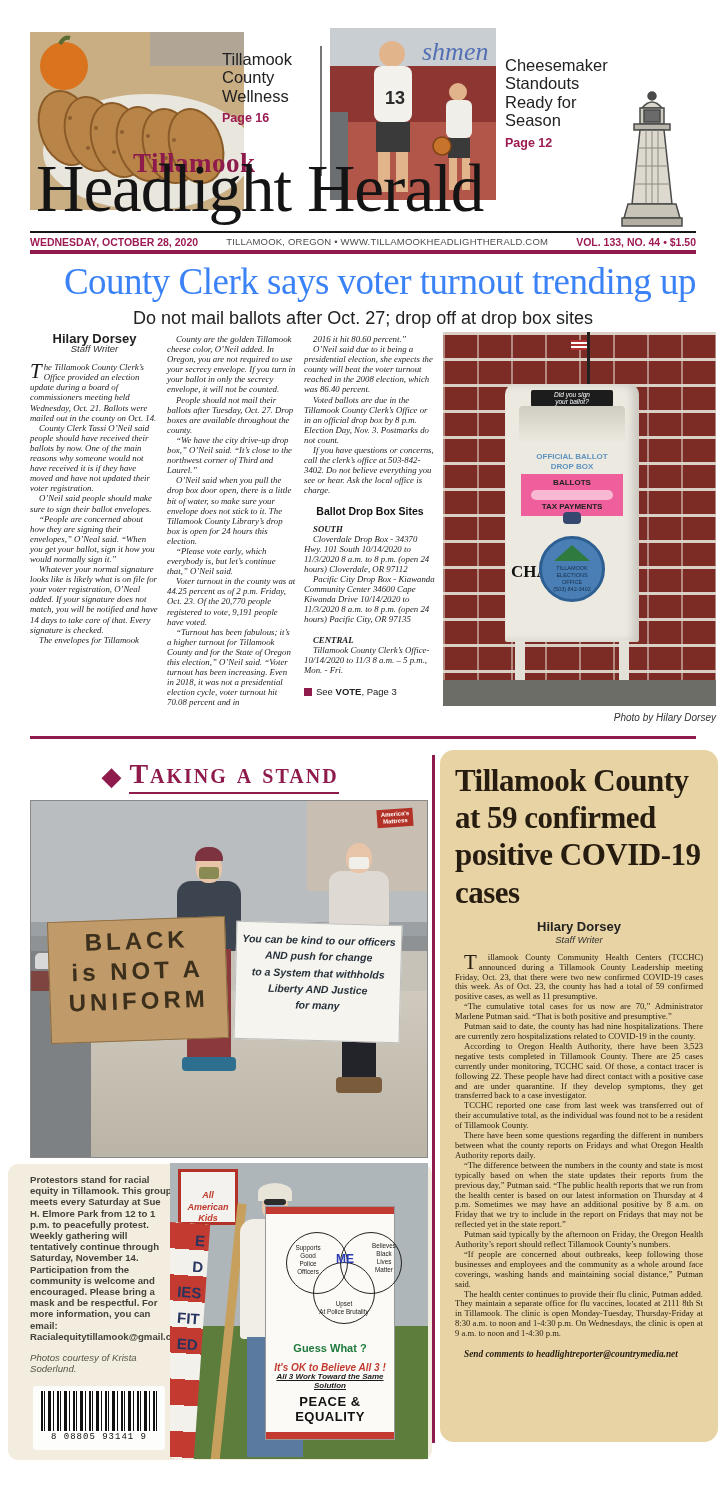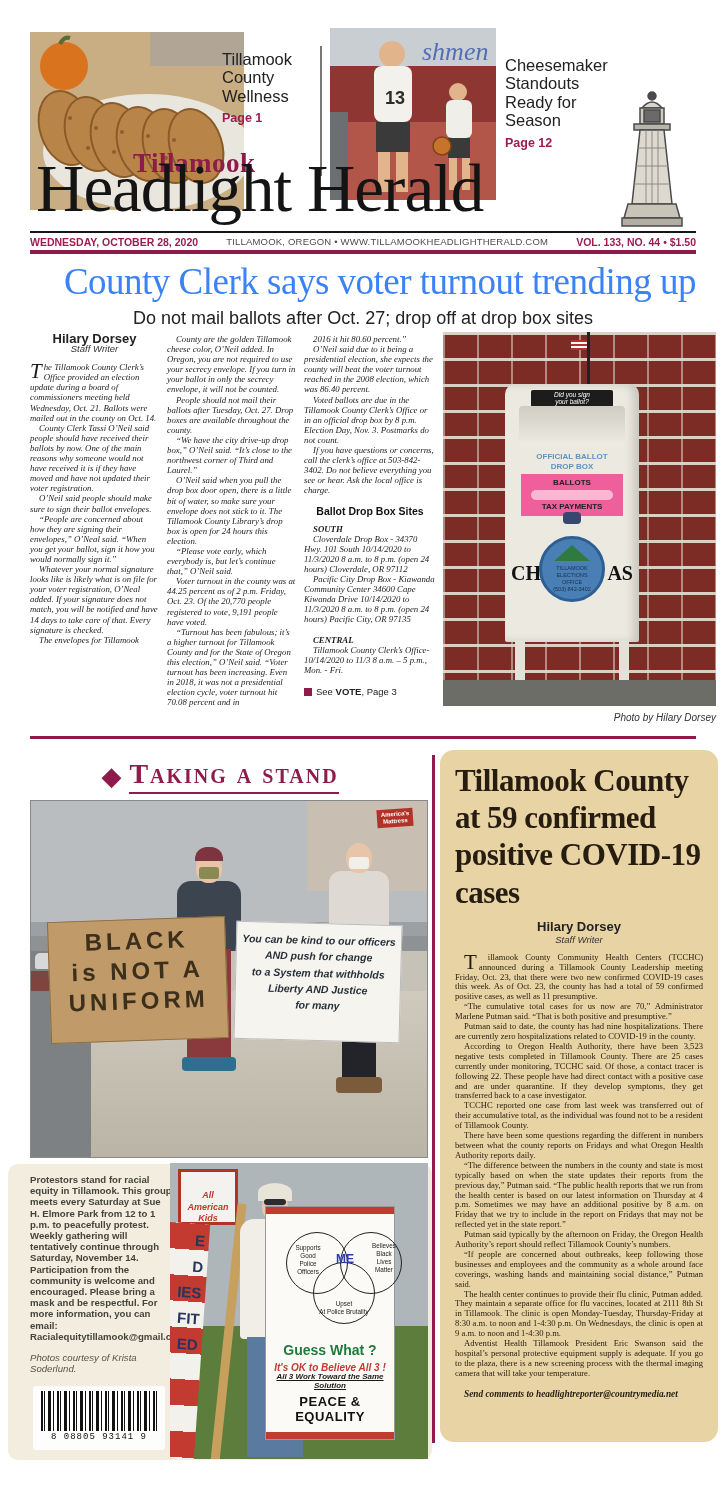--- a/index.html
+++ b/index.html
@@ -54,21 +54,21 @@
       #7d2b25; }
   .gravel { position:absolute; left:0; bottom:0; width:100%; height:26px; background:#6d6d68; }
   .bbox { position:absolute; left:62px; top:52px; width:134px; height:258px; background:#ece9e0; border-radius:10px 10px 2px 2px; box-shadow:inset -6px 0 8px rgba(0,0,0,.15); }
   .bbox-leg { position:absolute; bottom:-52px; width:10px; height:54px; background:#e4e1d8; }
   .bbox-sign-top { position:absolute; left:26px; top:6px; width:82px; background:#1c1c1c; color:#fff; font-family:"Liberation Sans", sans-serif; font-size:6.5px; font-style:italic; text-align:center; line-height:1.15; padding:1px 0; border-radius:2px; }
   .bbox-slot { position:absolute; left:14px; top:22px; width:106px; height:40px; background:linear-gradient(180deg,#cfccc2,#efece3); border-radius:4px; }
   .bbox-official { position:absolute; left:0; top:68px; width:100%; text-align:center; color:#5f93c0; font-family:"Liberation Sans", sans-serif; font-weight:bold; font-size:8px; line-height:1.2; }
   .bbox-pink { position:absolute; left:16px; top:90px; width:102px; background:#ee5f9b; text-align:center; font-family:"Liberation Sans", sans-serif; font-weight:bold; font-size:8px; color:#222; padding:3px 2px; line-height:1.5; }
   .bbox-pink .blob { display:block; height:10px; margin:1px 8px; background:#f8b8d2; border-radius:5px; }
   .bbox-lock { position:absolute; left:58px; top:128px; width:18px; height:12px; background:#35486e; border-radius:4px; }
-  .bbox-letters { position:absolute; left:0; top:178px; width:100%; display:flex; justify-content:space-between; padding:0 6px; font-size:20px; font-weight:bold; color:#111; }
+  .bbox-letters { position:absolute; left:0; top:178px; width:100%; display:flex; justify-content:flex-start; padding:0 6px; font-size:17px; font-weight:bold; color:#111; }
   .bbox-logo { position:absolute; left:34px; top:152px; width:66px; height:66px; border-radius:50%; background:#4a7fb5; border:3px solid #2d5f92; overflow:hidden; text-align:center; }
   .bbox-logo .mtn { position:absolute; left:12px; top:6px; width:0; height:0; border-left:18px solid transparent; border-right:18px solid transparent; border-bottom:16px solid #2f7a3e; }
   .bbox-logo .logo-txt { position:absolute; left:0; top:26px; width:100%; font-family:"Liberation Sans", sans-serif; font-size:5.5px; line-height:1.25; color:#16304e; white-space:pre-line; }
   .flag { position:absolute; left:128px; top:8px; width:16px; height:10px; background:repeating-linear-gradient(180deg,#b03030 0 2px,#fff 2px 4px); }
   .flagpole { position:absolute; left:144px; top:0; width:3px; height:54px; background:#222; }
   .photo-credit { left:443px; top:712px; width:273px; text-align:left; font-family:"Liberation Sans", sans-serif; font-style:italic; font-size:10px; color:#333; text-align:right; }
 
   .rule-maroon { left:30px; top:736px; width:666px; height:3px; background:#8f1b4d; }
 
   
@@ -107,21 +107,21 @@
   .p2-kids-sign { position:absolute; left:8px; top:6px; width:60px; height:56px; background:#f3f2ee; border:3px solid #b23227; text-align:center; color:#c03a2c; font-family:"Liberation Sans", sans-serif; font-style:italic; font-weight:bold; font-size:9px; line-height:1.3; padding-top:18px; }
   .p2-strip { position:absolute; left:-14px; top:60px; width:46px; height:236px; background:repeating-linear-gradient(180deg,#c23a30 0 26px,#f2f1ec 26px 52px); transform:rotate(4deg); color:#27345e; font-family:"Liberation Sans", sans-serif; font-weight:bold; font-size:15px; text-align:right; padding:4px 4px 0 0; line-height:26px; }
   .p2-stick { position:absolute; left:54px; top:40px; width:9px; height:260px; background:#c8a05e; transform:rotate(6deg); }
   .p2-person { position:absolute; left:62px; top:28px; width:86px; height:270px; }
   .p2-board { position:absolute; left:96px; top:44px; width:128px; height:232px; background:#fbfaf6; border-top:7px solid #c23a30; border-bottom:7px solid #c23a30; box-shadow:0 0 0 1px #999; }
   .venn { position:absolute; left:8px; top:10px; width:144px; height:104px; }
   .venn .vc { position:absolute; width:62px; height:62px; border:1.6px solid #222; border-radius:50%; }
   .venn .vlbl { position:absolute; font-family:"Liberation Sans", sans-serif; font-size:6.3px; line-height:1.25; color:#222; white-space:pre-line; text-align:center; }
   .venn .me { position:absolute; left:62px; top:28px; color:#2b3bb5; font-weight:bold; font-size:12px; font-family:"Liberation Sans", sans-serif; }
   .p2-line { position:absolute; width:100%; text-align:center; font-family:"Liberation Sans", sans-serif; font-weight:bold; }
-  .l-green { color:#1d7a3c; font-size:14px; }
+  .l-green { color:#1d7a3c; font-size:11px; }
   .l-red { color:#c23a30; font-size:10px; font-style:italic; }
   .l-black1 { color:#1a1a1a; font-size:8px; font-style:italic; }
   .l-black2 { color:#111; font-size:13px; letter-spacing:.5px; }
 
   .vdivider { left:432px; top:755px; width:3px; height:688px; background:#8f1b4d; }
 
   
   #covid { left:440px; top:750px; width:278px; height:692px; background:#e8d3a4; border-radius:14px; padding:12px 15px 10px; overflow:hidden; }
   .covid-head { font-size:31px; line-height:1.2; color:#261c10; letter-spacing:-.5px; margin-bottom:8px; }
   .covid-paras { font-size:8.6px; line-height:9.9px; color:#241c10; text-align:justify; }
@@ -159,21 +159,21 @@
           <circle cx="136" cy="126" r="2"></circle>
       </g>
       <rect x="120" y="0" width="94" height="34" fill="#9aa0a8" opacity=".5"></rect>
     </svg>
   </div>
 
   <div class="abs" style="left:222px; top:22px; width:92px;">
     <div class="teaser">Tillamook
 County
 Wellness</div>
-    <div class="teaser-page">Page 1</div>
+    <div class="teaser-page">Page 16</div>
   </div>
 
   <div class="abs banner-divider" style="left:320px; top:18px; height:130px;"></div>
 
   <div class="abs bball">
     <svg width="166" height="172" viewBox="0 0 166 172">
       <rect width="166" height="80" fill="#c9ced2"></rect>
       <rect y="38" width="166" height="56" fill="#8e3732"></rect>
       <rect y="94" width="166" height="78" fill="#b2564a"></rect>
       <text x="92" y="32" font-family="Liberation Serif, serif" font-style="italic" font-size="26" fill="#3f5fae" opacity=".85">shmen</text>
@@ -457,16 +457,15 @@
   <p class="dropcap noindent">Tillamook County Community Health Centers (TCCHC) announced during a Tillamook County Leadership meeting Friday, Oct. 23, that there were two new confirmed COVID-19 cases this week. As of Oct. 23, the county has had a total of 59 confirmed positive cases, as well as 11 presumptive.</p>
       <p>“The cumulative total cases for us now are 70,” Administrator Marlene Putman said. “That is both positive and presumptive.”</p>
       <p>Putman said to date, the county has had nine hospitalizations. There are currently zero hospitalizations related to COVID-19 in the county.</p>
       <p>According to Oregon Health Authority, there have been 3,523 negative tests completed in Tillamook County. There are 25 cases currently under monitoring, TCCHC said. Of those, a contact tracer is following 22. These people have had direct contact with a positive case and are under quarantine. If they develop symptoms, they get transferred back to a case investigator.</p>
       <p>TCCHC reported one case from last week was transferred out of their accumulative total, as the individual was found not to be a resident of Tillamook County.</p>
       <p>There have been some questions regarding the different in numbers between what the county reports on Fridays and what Oregon Health Authority reports daily.</p>
       <p>“The difference between the numbers in the county and state is most typically based on when the state updates their reports from the previous day,” Putman said. “The public health reports that we run from the health center is based on our latest information on Thursday at 4 p.m. Sometimes we may have an additional positive by 8 a.m. on Friday that we try to include in the report on Fridays that may not be reflected yet in the state report.”</p>
       <p>Putman said typically by the afternoon on Friday, the Oregon Health Authority’s report should reflect Tillamook County’s numbers.</p>
       <p>“If people are concerned about outbreaks, keep following those businesses and employees and the community as a whole around face coverings, washing hands and maintaining social distance,” Putman said.</p>
       <p>The health center continues to provide their flu clinic, Putman added. They maintain a separate office for flu vaccines, located at 2111 8th St in Tillamook. The clinic is open Monday-Tuesday, Thursday-Friday at 8:30 a.m. to noon and 1-4:30 p.m. On Wednesdays, the clinic is open at 9 a.m. to noon and 1-4:30 p.m.</p>
-      <p>Adventist Health Tillamook President Eric Swanson said the hospital’s personal protective equipment supply is adequate. If you go to the plaza, there is a new screening process with the thermal imaging camera that will take your temperature.</p>
     </div>
   <div class="covid-footer">Send comments to headlightreporter@countrymedia.net</div>
 </div>
 
 </body></html>

